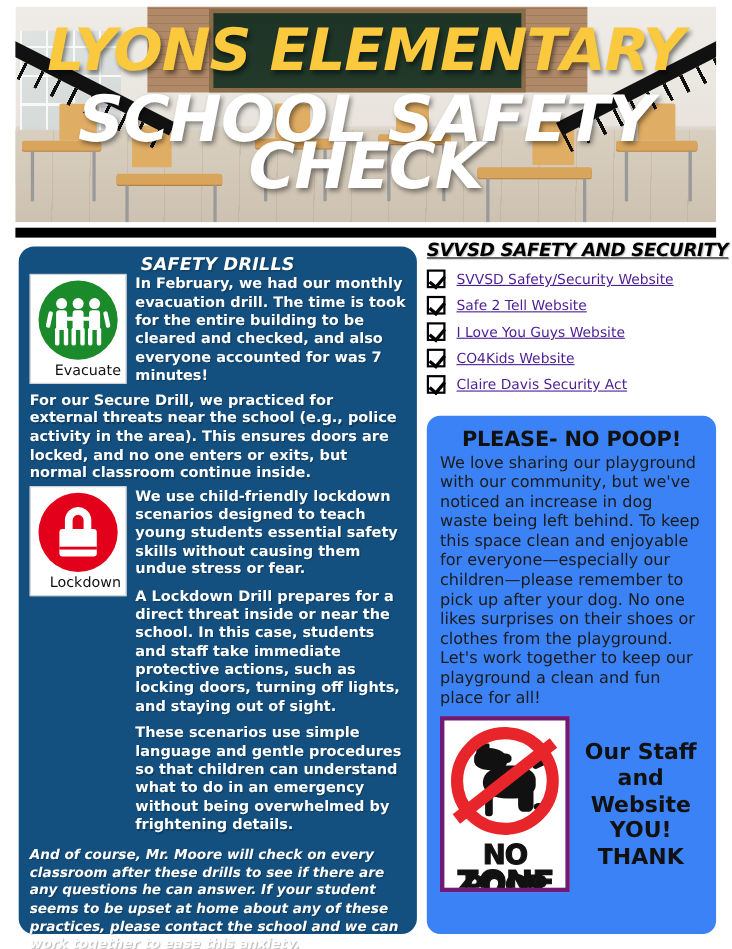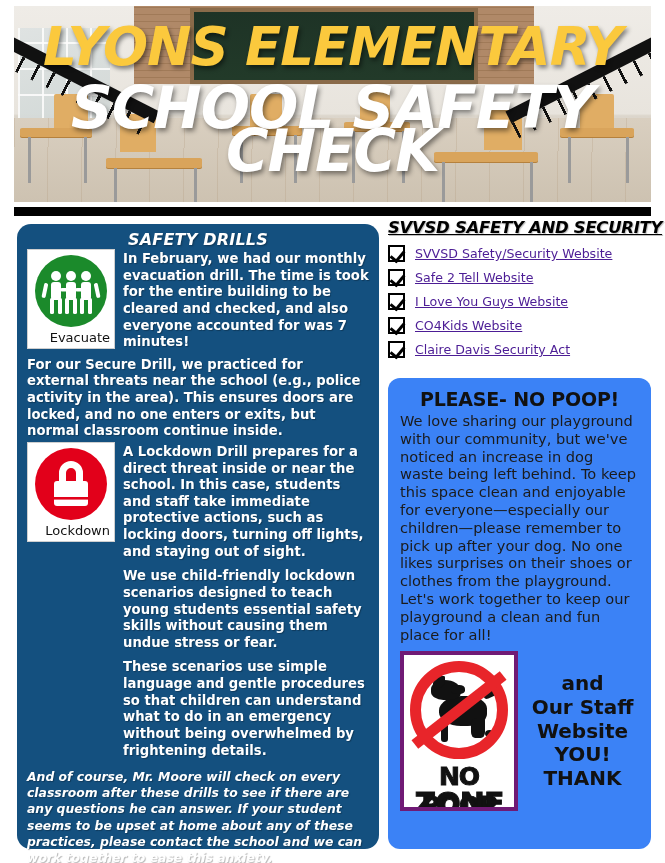--- a/index.html
+++ b/index.html
@@ -339,22 +339,22 @@
             <g fill="#ffffff">
               <path d="M24 34 V25 a12 12 0 0 1 24 0 v9 h-7 v-9 a5 5 0 0 0 -10 0 v9 z"></path>
               <rect x="19" y="33" width="34" height="25" rx="3"></rect>
             </g>
             <rect x="19" y="49" width="34" height="2.6" fill="#e2001a"></rect>
           </svg>
         </div>
         <div class="cap">Lockdown</div>
       </div>
       <div class="lock-col">
+        <div class="drill-text para">We use child-friendly lockdown scenarios designed to teach young students essential safety skills without causing them undue stress or fear.</div>
         <div class="drill-text para">A Lockdown Drill prepares for a direct threat inside or near the school. In this case, students and staff take immediate protective actions, such as locking doors, turning off lights, and staying out of sight.</div>
-        <div class="drill-text para">We use child-friendly lockdown scenarios designed to teach young students essential safety skills without causing them undue stress or fear.</div>
         <div class="drill-text">These scenarios use simple language and gentle procedures so that children can understand what to do in an emergency without being overwhelmed by frightening details.</div>
       </div>
     </div>
 
     <div class="closing">And of course, Mr. Moore will check on every classroom after these drills to see if there are any questions he can answer. If your student seems to be upset at home about any of these practices, please contact the school and we can work together to ease this anxiety.</div>
   </div>
 
   <div class="right-col">
     <div class="sec-title">SVVSD SAFETY AND SECURITY</div>
     <div class="check-list">
@@ -400,22 +400,22 @@
             <span class="tail"></span>
             <span class="poop"></span>
           </div>
           <div class="no-circle"></div>
           <div class="no-slash"></div>
           <div class="sign-w1">NO POOP</div>
           <div class="sign-w2">ZONE</div>
         </div>
       </div>
       <div class="thanks">
+        <div>Our Staff</div>
         <div>and</div>
-        <div>Our Staff</div>
         <div>Website</div>
         <div class="lite">YOU!</div>
         <div class="lite">THANK</div>
       </div>
     </div>
   </div>
 
 </div>
 
 </body></html>

